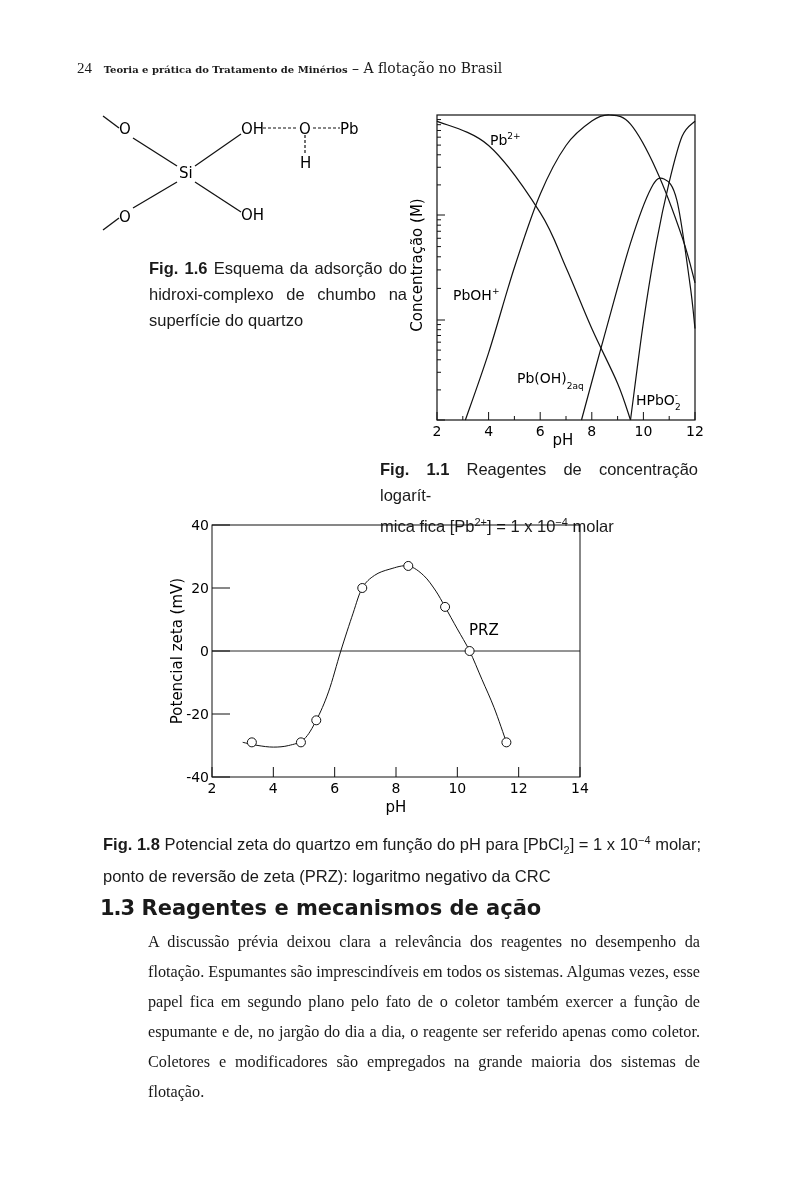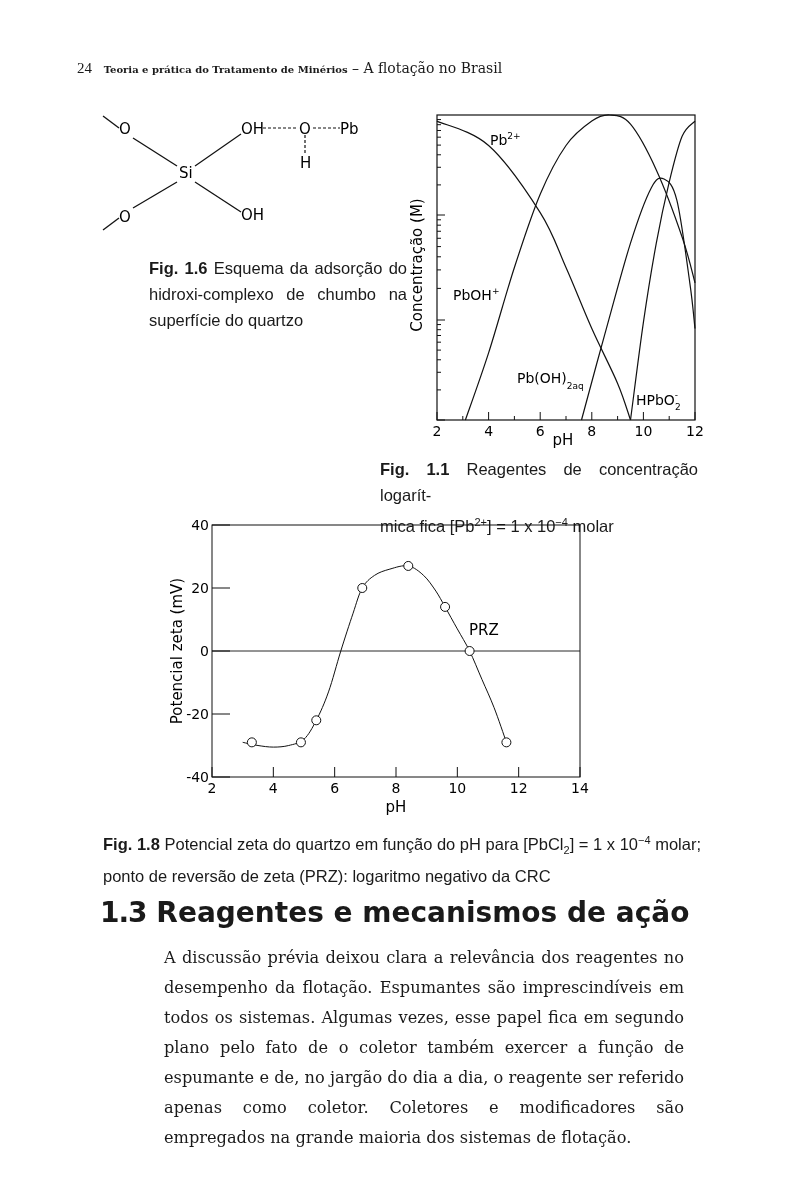--- a/index.html
+++ b/index.html
@@ -7,25 +7,25 @@
   .abs { position:absolute; }
 
   .header { left:77px; top:60px; font-size:15px; white-space:nowrap; }
   .header .pnum { font-family:Liberation Serif, serif; margin-right:8px; }
   .header .title { font-family:"DejaVu Serif", serif; font-weight:bold; font-size:10px; }
   .header .subtitle { font-family:"DejaVu Serif", serif; font-size:14px; }
 
   .caption { font-family:"Liberation Sans", sans-serif; font-size:16.5px; line-height:26px; text-align:justify; }
   .caption b { font-weight:bold; }
 
-  .section-title { left:100px; top:896px; font-family:"DejaVu Sans", sans-serif; font-size:28px; font-weight:bold; }
+  .section-title { left:100px; top:896px; font-family:"DejaVu Sans", sans-serif; font-size:21px; font-weight:bold; }
   .section-title .num { letter-spacing:-1px; }
 
   .body-text { left:148px; top:927px; width:552px; font-family:"DejaVu Serif", serif; font-size:16.2px; line-height:30px; text-align:justify; }
-  .body-text p { margin:16px; }
+  .body-text p { margin:0;font-family:Liberation Serif, serif; }
 
   svg text { font-family:"DejaVu Sans", sans-serif; }
 </style>
 </head>
 <body>
 
 <div class="abs header">
   <span class="pnum">24</span>
   <span class="title">Teoria e prática do Tratamento de Minérios</span><span class="subtitle"> – </span><span class="subtitle">A flotação no Brasil</span>
 </div>

